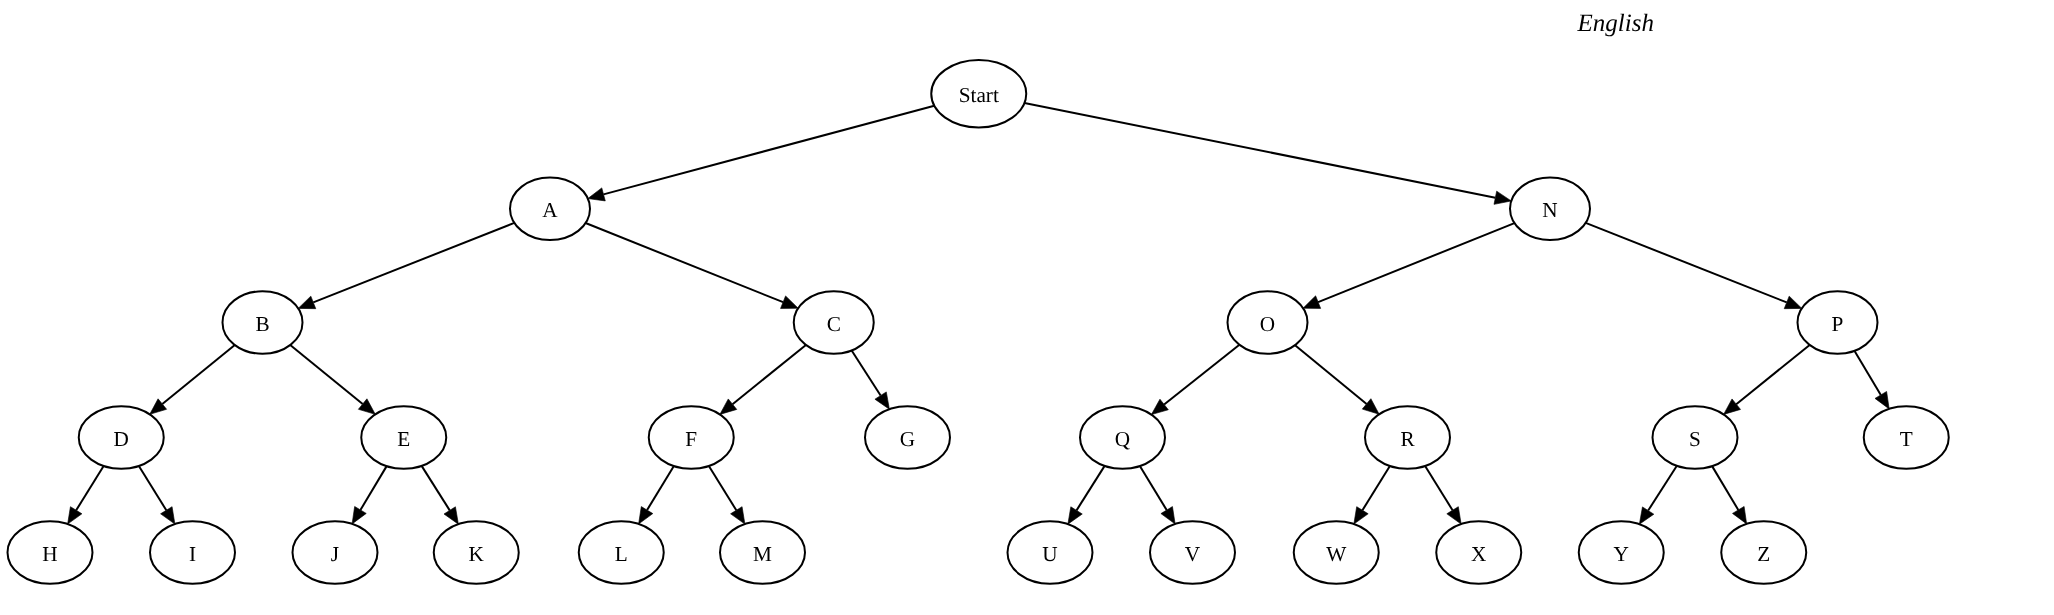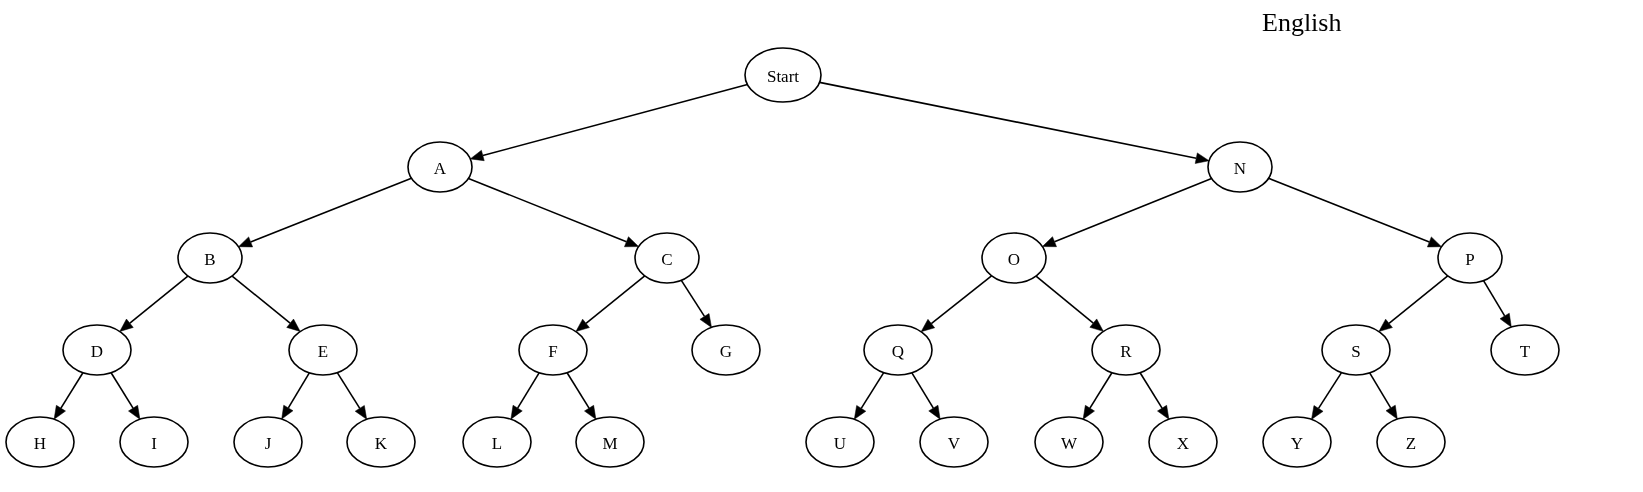--- a/index.html
+++ b/index.html
@@ -11,25 +11,26 @@
     position: relative;
     width: 1643px;
     height: 492px;
     background: #ffffff;
     overflow: hidden;
     font-family: "Liberation Serif", "DejaVu Serif", serif;
   }
   #graph-title {
     position: absolute;
     font-family: "Liberation Serif", "DejaVu Serif", serif;
-    font-size: 26px;
+    font-size: 20px;
     color: #000000;
     white-space: nowrap;
     left: 1262px;
     top: 8px;
+    font-style: italic;
   }
   svg#tree-svg {
     position: absolute;
     left: 0;
     top: 0;
     width: 1643px;
     height: 492px;
     display: block;
   }
   .edge-line {

